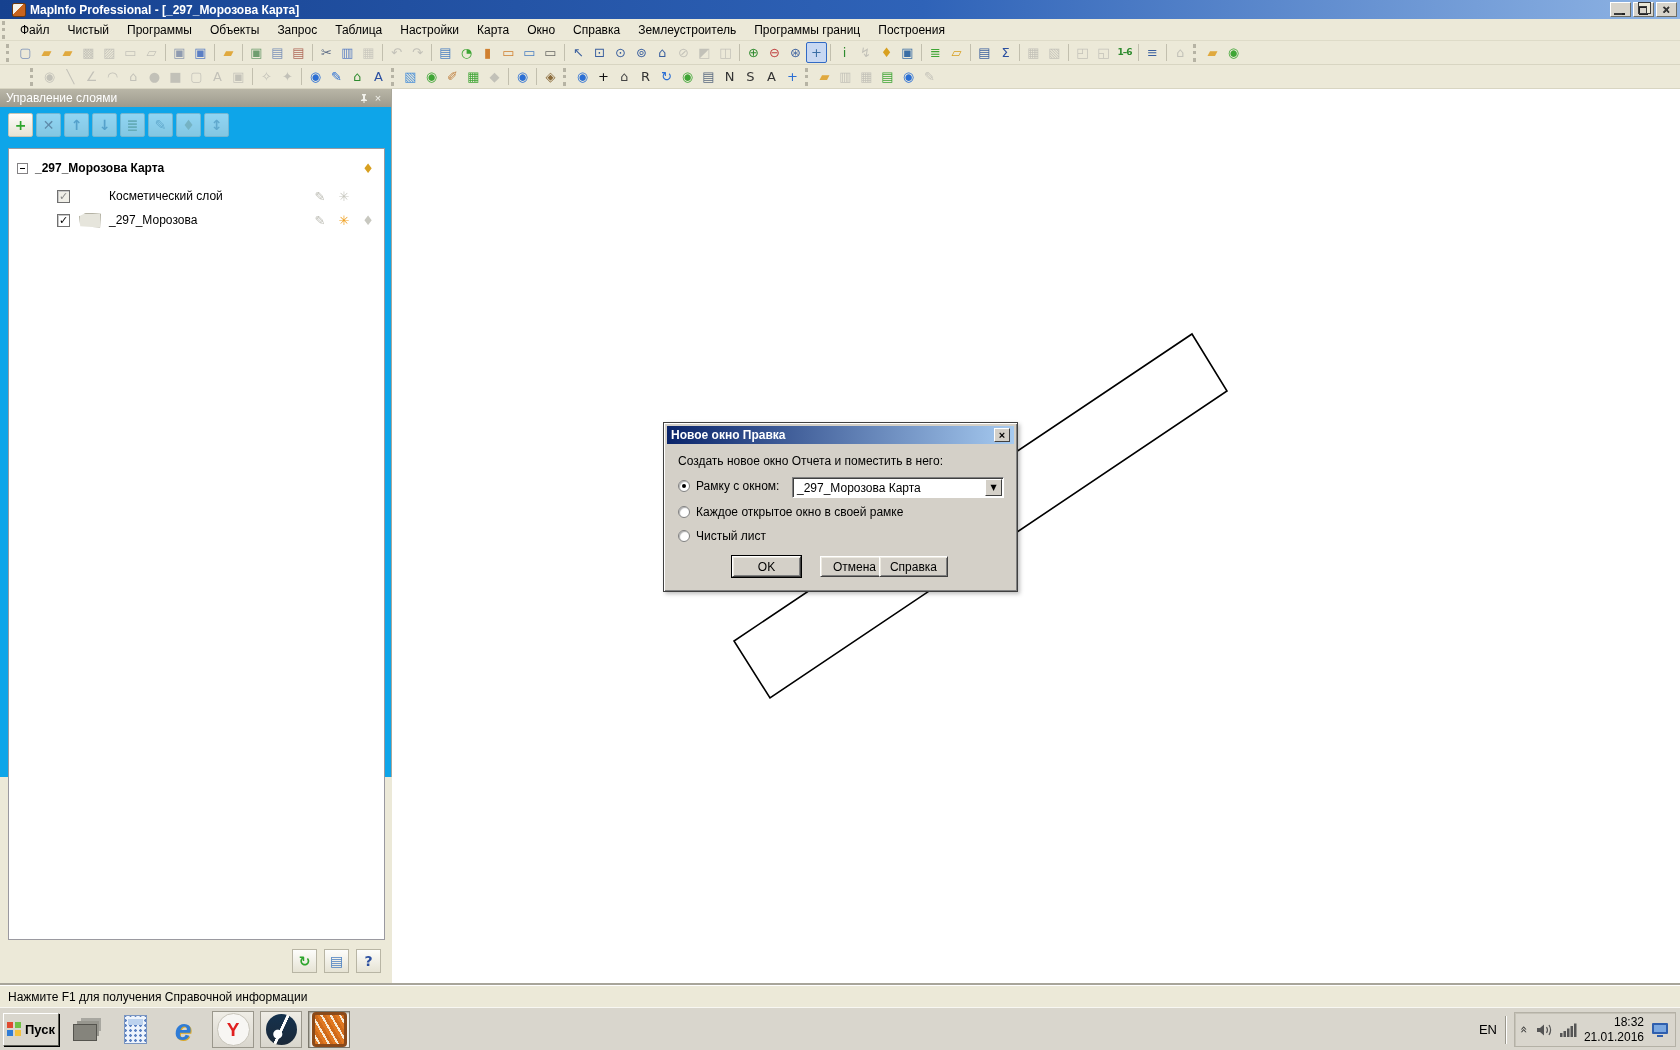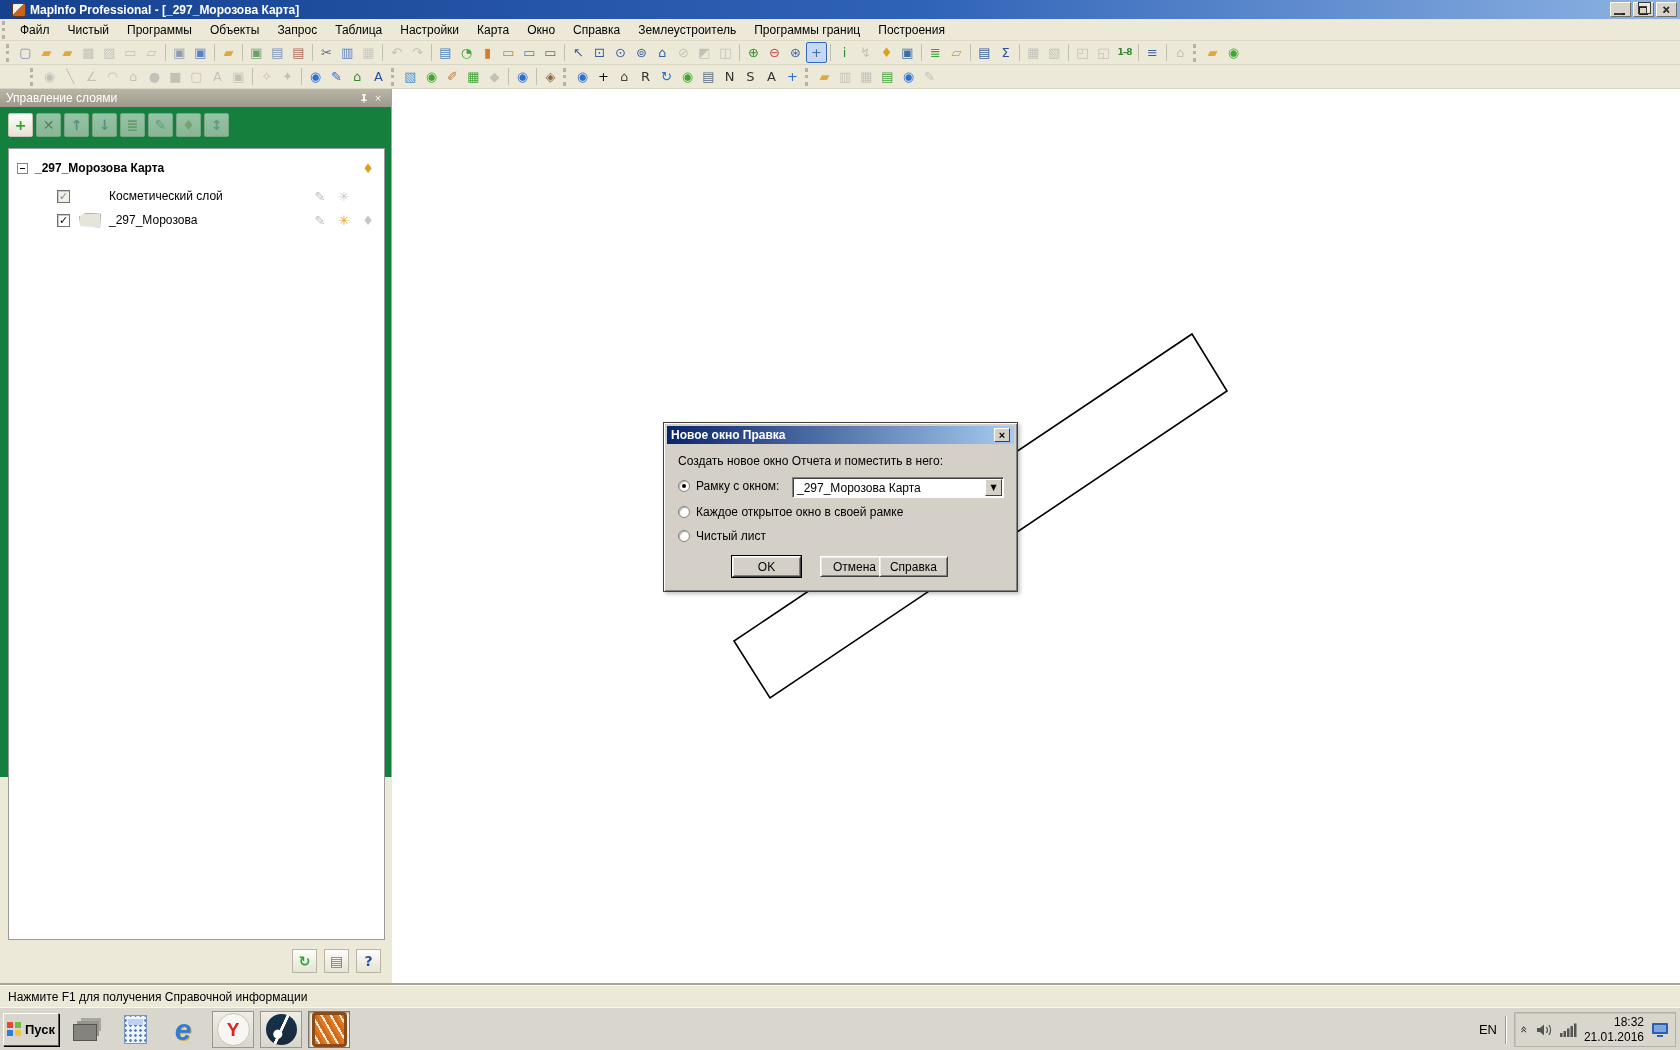--- a/index.html
+++ b/index.html
@@ -44,21 +44,21 @@
   .sep { width:7px; height:21px; position:relative; flex:none; }
   .sep::before { content:""; position:absolute; left:3px; top:2px; bottom:2px; border-left:1px solid #c2bfae; }
   .toolbar .grip { flex:none; }
 
   
   #workspace { position:absolute; left:0; top:89px; width:1680px; height:896px; }
   #map { position:absolute; left:392px; top:0; right:0; bottom:0; background:#fff; }
   #map svg { position:absolute; left:-392px; top:0; }
 
   
-  #layer-panel { position:absolute; left:0; top:0; width:392px; height:688px; background:#15803d; border-right:1px solid #aaa79a; }
+  #layer-panel { position:absolute; left:0; top:0; width:392px; height:688px; background:#0ea5e9; border-right:1px solid #aaa79a; }
   #lp-title { height:18px; background:linear-gradient(#b9b6a7,#9d9a8d); color:#fff; display:flex; align-items:center; padding:0 6px; font-size:12px; }
   #lp-title .sp { flex:1; }
   #lp-title .pin, #lp-title .x { width:14px; height:14px; display:flex; align-items:center; justify-content:center; color:#f2f2ec; font-size:11px; }
   #lp-toolbar { display:flex; gap:3px; padding:6px 0 6px 8px; }
   .lpbtn { width:25px; height:24px; border:1px solid #c8c5b4; background:linear-gradient(#fdfdfb,#e6e3d4); border-radius:2px;
     display:flex; align-items:center; justify-content:center; }
   .lpbtn .g { font-family:"DejaVu Sans",sans-serif; font-size:14px; font-weight:bold; }
   .lpbtn.disabled { opacity:.55; filter:saturate(.4); }
   #lp-tree { position:absolute; left:8px; top:59px; width:377px; height:792px; background:#fff; border:1px solid #9a99a0; }
   .trow { position:absolute; left:0; right:0; height:22px; display:flex; align-items:center; }
@@ -377,21 +377,21 @@
   <span class="sep"></span>
     <div class="tbtn disabled">
       <span class="g" style="color: rgb(154, 154, 148);">◰</span>
     </div>
 
     <div class="tbtn disabled">
       <span class="g" style="color: rgb(154, 154, 148);">◱</span>
     </div>
 
     <div class="tbtn small">
-      <span class="g" style="color: rgb(46, 139, 46);">1–8</span>
+      <span class="g" style="color: rgb(46, 139, 46);">1–6</span>
     </div>
   <span class="sep"></span>
     <div class="tbtn">
       <span class="g" style="color: rgb(58, 95, 158);">≡</span>
     </div>
   <span class="sep"></span>
     <div class="tbtn disabled">
       <span class="g" style="color: rgb(154, 154, 148);">⌂</span>
     </div>
   <span class="grip"></span>

